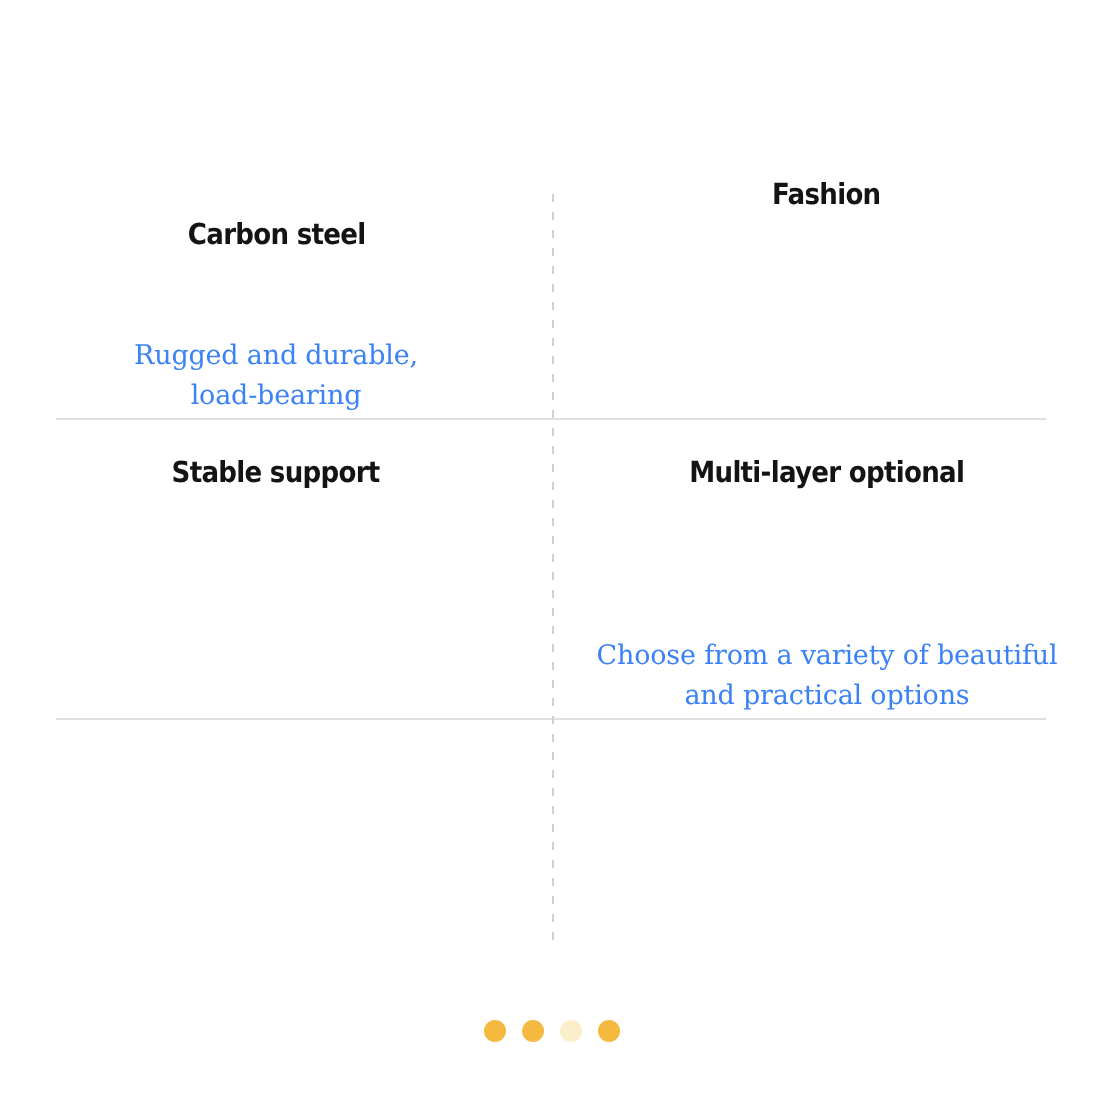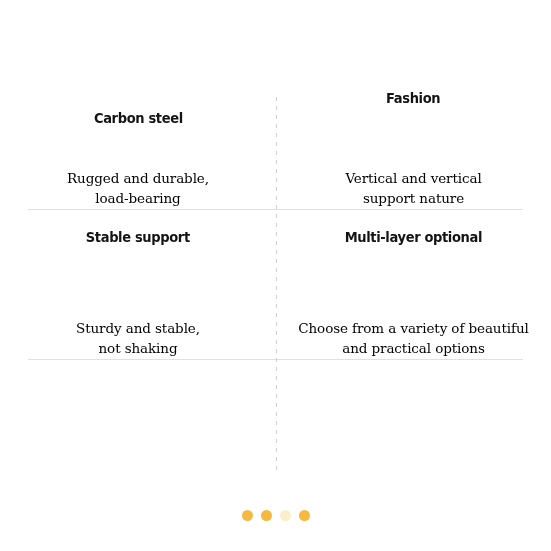--- a/index.html
+++ b/index.html
@@ -57,21 +57,21 @@
     color: #141414;
     line-height: 1.2;
     transform: scaleX(0.9);
     white-space: nowrap;
   }
 
   .feature-desc {
     margin-top: 11px;
     font-family: "DejaVu Serif", serif;
     font-size: 13.5px;
-    color: #000000;
+    color: #3b82f6;
     line-height: 1.48;
     letter-spacing: -0.1px;
     max-width: 250px;
   }
 
   .feature-cell.wide .feature-desc { max-width: 262px; }
 
   
   .h-divider {
     position: absolute;
@@ -129,27 +129,25 @@
   <div class="feature-grid">
 
     <div class="feature-cell row-1">
       <div class="feature-title">Carbon steel</div>
       <div class="feature-desc">Rugged and durable,<br>load-bearing</div>
     </div>
 
 
     <div class="feature-cell row-2">
       <div class="feature-title">Fashion</div>
-      <div class="feature-desc">Vertical and vertical<br>support nature</div>
     </div>
 
 
     <div class="feature-cell row-3">
       <div class="feature-title">Stable support</div>
-      <div class="feature-desc">Sturdy and stable,<br>not shaking</div>
     </div>
 
     <div class="feature-cell row-3 wide">
       <div class="feature-title">Multi-layer optional</div>
       <div class="feature-desc">Choose from a variety of beautiful<br>and practical options</div>
     </div>
 
   </div>
 
   <div class="h-divider" id="h-divider-1"></div>

